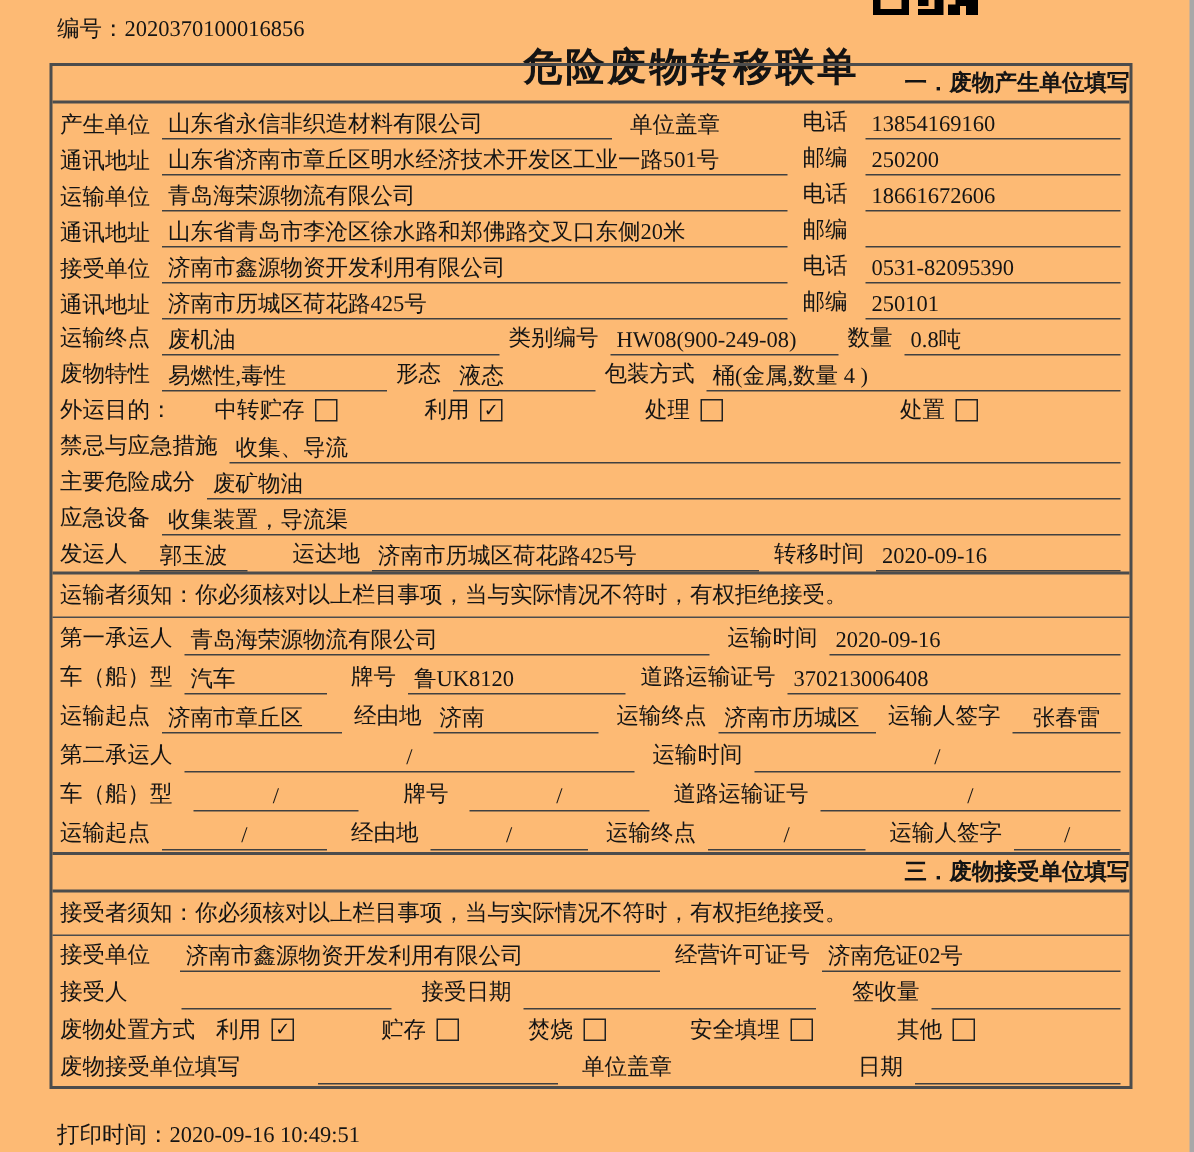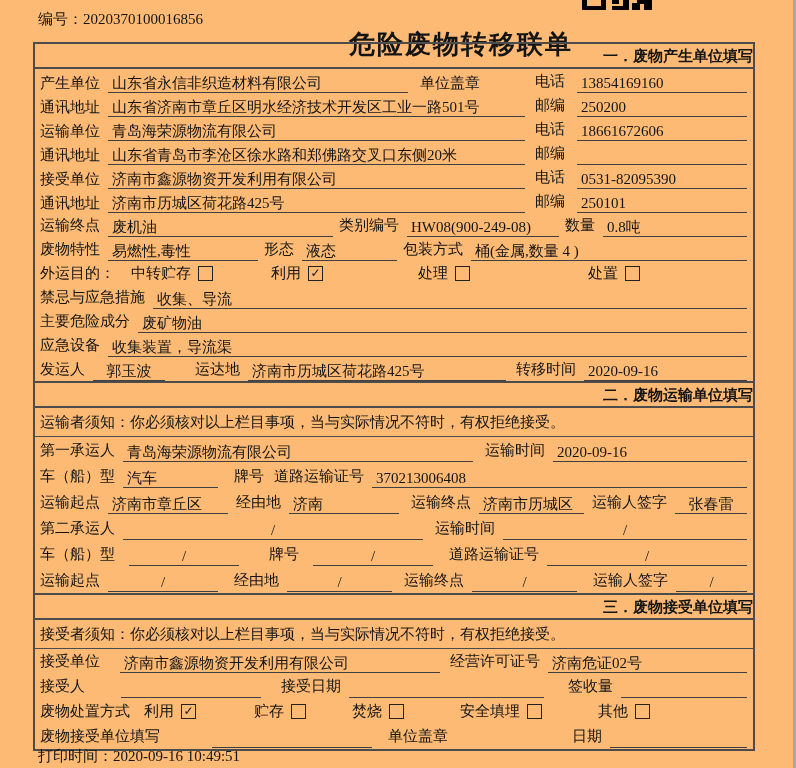--- a/index.html
+++ b/index.html
@@ -141,21 +141,21 @@
         <span class="lbl">废物特性</span>
         <span class="u" style="width:150px">易燃性,毒性</span>
         <span class="lbl" style="margin-left:6px">形态</span>
         <span class="u" style="width:95px">液态</span>
         <span class="lbl" style="margin-left:6px">包装方式</span>
         <span class="u fill">桶(金属,数量 4 )</span>
       </div>
 
       <div class="row">
         <span class="lbl">外运目的：</span>
-        <span class="opt" style="margin-left:16px">
+        <span class="opt" style="margin-left:28px">
           <span>中转贮存</span>
           <span class="cb"></span>
         </span>
         <span class="opt" style="margin-left:58px">
           <span>利用</span>
           <span class="cb on">✓</span>
         </span>
         <span class="opt" style="margin-left:95px">
           <span>处理</span>
           <span class="cb"></span>
@@ -185,34 +185,34 @@
         <span class="lbl">发运人</span>
         <span class="u ctr" style="width:72px">郭玉波</span>
         <span class="lbl" style="margin-left:30px">运达地</span>
         <span class="u" style="width:258px">济南市历城区荷花路425号</span>
         <span class="lbl" style="margin-left:10px">转移时间</span>
         <span class="u fill">2020-09-16</span>
       </div>
     </div>
 
     <div class="sec s2">
-      <div class="sec-head">二．废物运输单位填写</div>
       <div class="notice">运输者须知：你必须核对以上栏目事项，当与实际情况不符时，有权拒绝接受。</div>
 
       <div class="row">
         <span class="lbl">第一承运人</span>
         <span class="u" style="width:350px">青岛海荣源物流有限公司</span>
         <span class="lbl" style="margin-left:12px">运输时间</span>
         <span class="u fill">2020-09-16</span>
       </div>
 
       <div class="row">
         <span class="lbl">车（船）型</span>
         <span class="u" style="width:95px">汽车</span>
         <span class="lbl" style="margin-left:16px">牌号</span>
+        <span class="u" style="width:145px">鲁UK8120</span>
         <span class="lbl" style="margin-left:10px">道路运输证号</span>
         <span class="u fill">370213006408</span>
       </div>
 
       <div class="row">
         <span class="lbl">运输起点</span>
         <span class="u" style="width:120px">济南市章丘区</span>
         <span class="lbl" style="margin-left:8px">经由地</span>
         <span class="u" style="width:110px">济南</span>
         <span class="lbl" style="margin-left:12px">运输终点</span>

